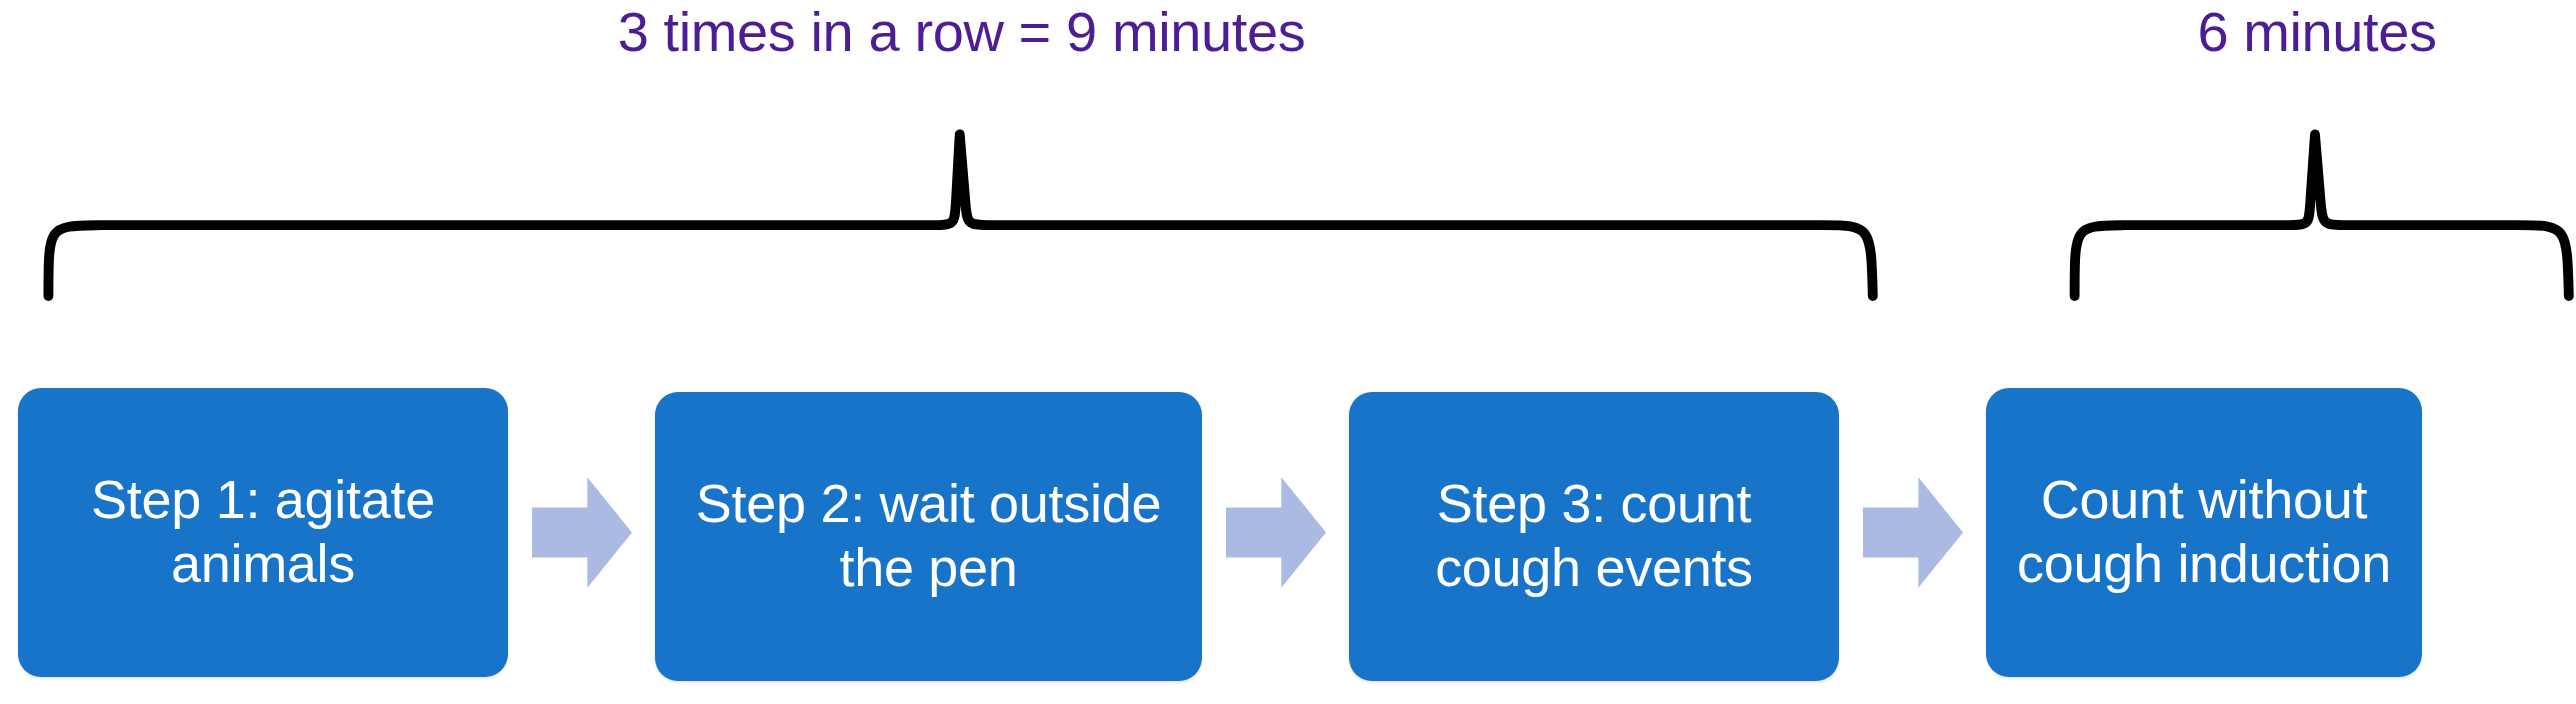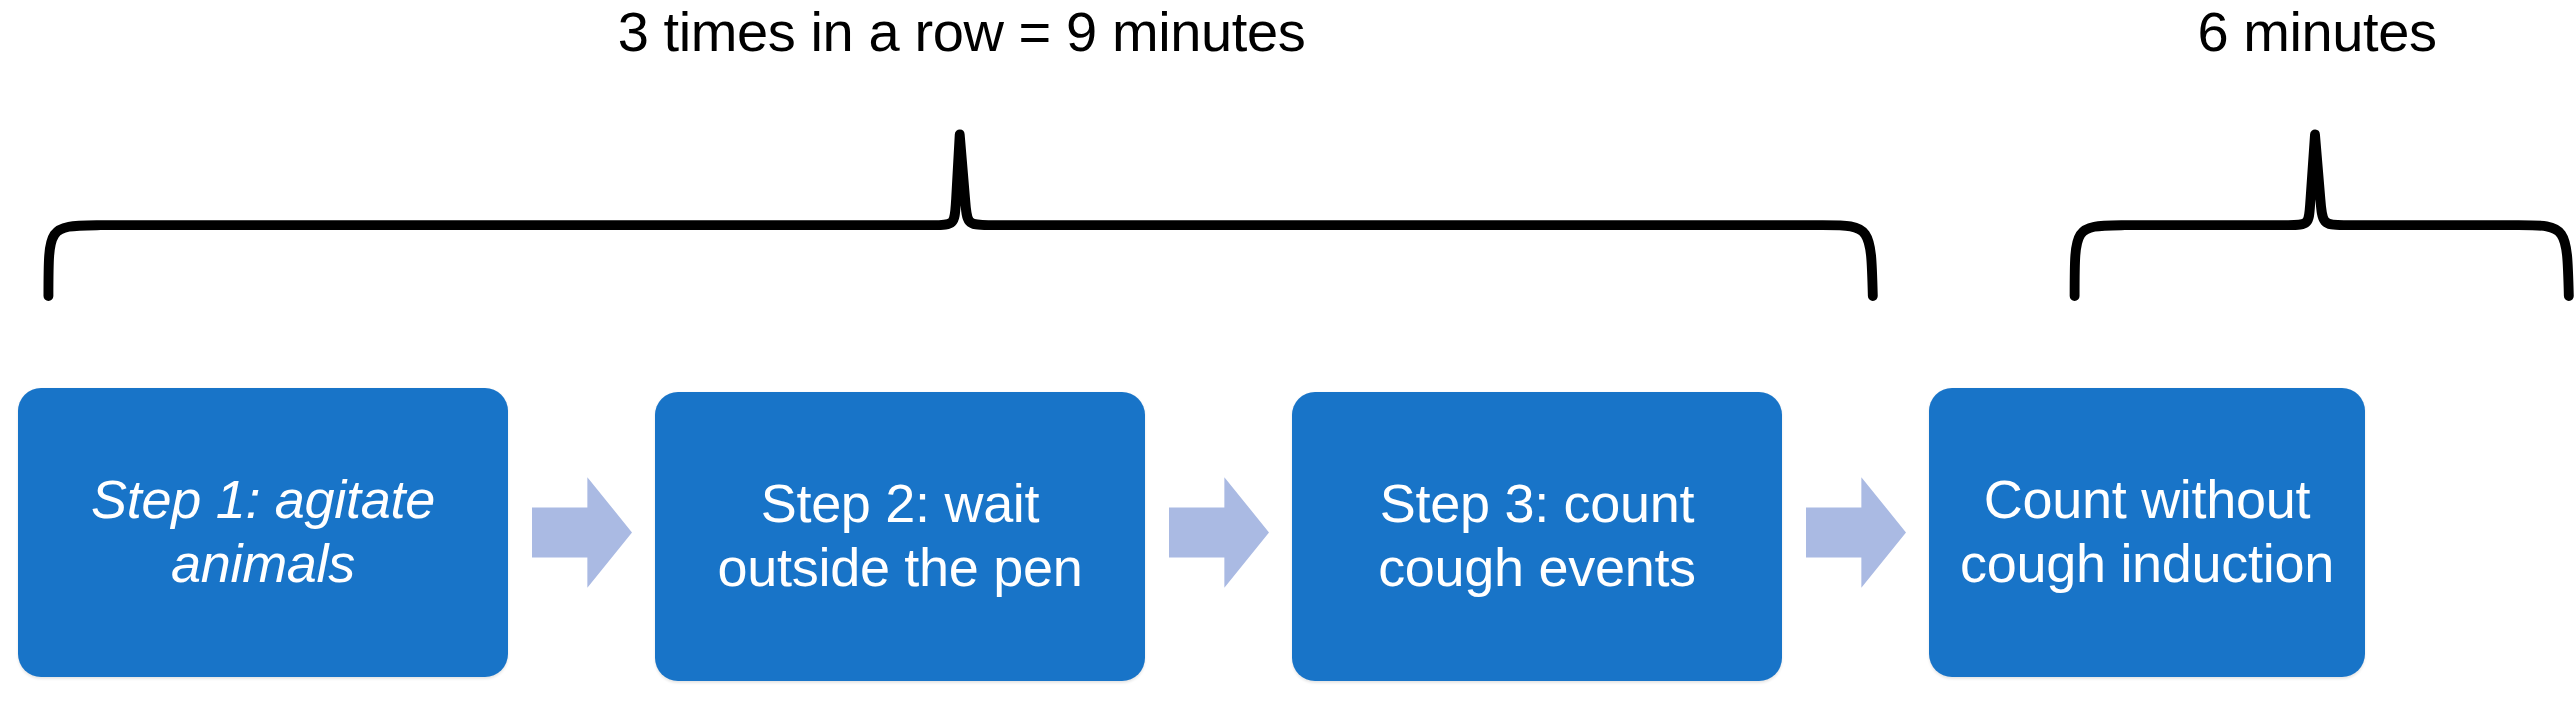--- a/index.html
+++ b/index.html
@@ -14,21 +14,21 @@
     height: 705px;
     background: #ffffff;
     overflow: hidden;
     font-family: "Liberation Sans", "DejaVu Sans", sans-serif;
   }
 
   
   .caption {
     position: absolute;
     text-align: center;
-    color: #000000;
+    color: #4c1d95;
     font-size: 56px;
     line-height: 1.0;
     white-space: nowrap;
     letter-spacing: -0.4px;
     font-weight: 400;
   }
   #caption-repeat {
     left: 0px;
     top: 3.6px;
     width: 1923px;
@@ -76,22 +76,22 @@
     padding: 5.4px 16px;
     height: 289px;
     letter-spacing: -0.3px;
     box-shadow: 0 1.8px 2.7px rgba(0,0,0,0.10);
   }
   .step-box .step-label {
     display: block;
     width: 100%;
   }
 
-  .box-1 { margin-left: 18px;  width: 490px; font-style: italic; }
-  .box-2 { width: 490px; margin-top: 8px; }
+  .box-1 { margin-left: 18px;  width: 490px; }
+  .box-2 { width: 547px; margin-top: 8px; }
   .box-3 { width: 490px; margin-top: 8px; }
   .box-4 { width: 436px; }
 
   
   .arrow-cell {
     width: 147px;
     height: 289px;
     display: flex;
     align-items: center;
     justify-content: center;

